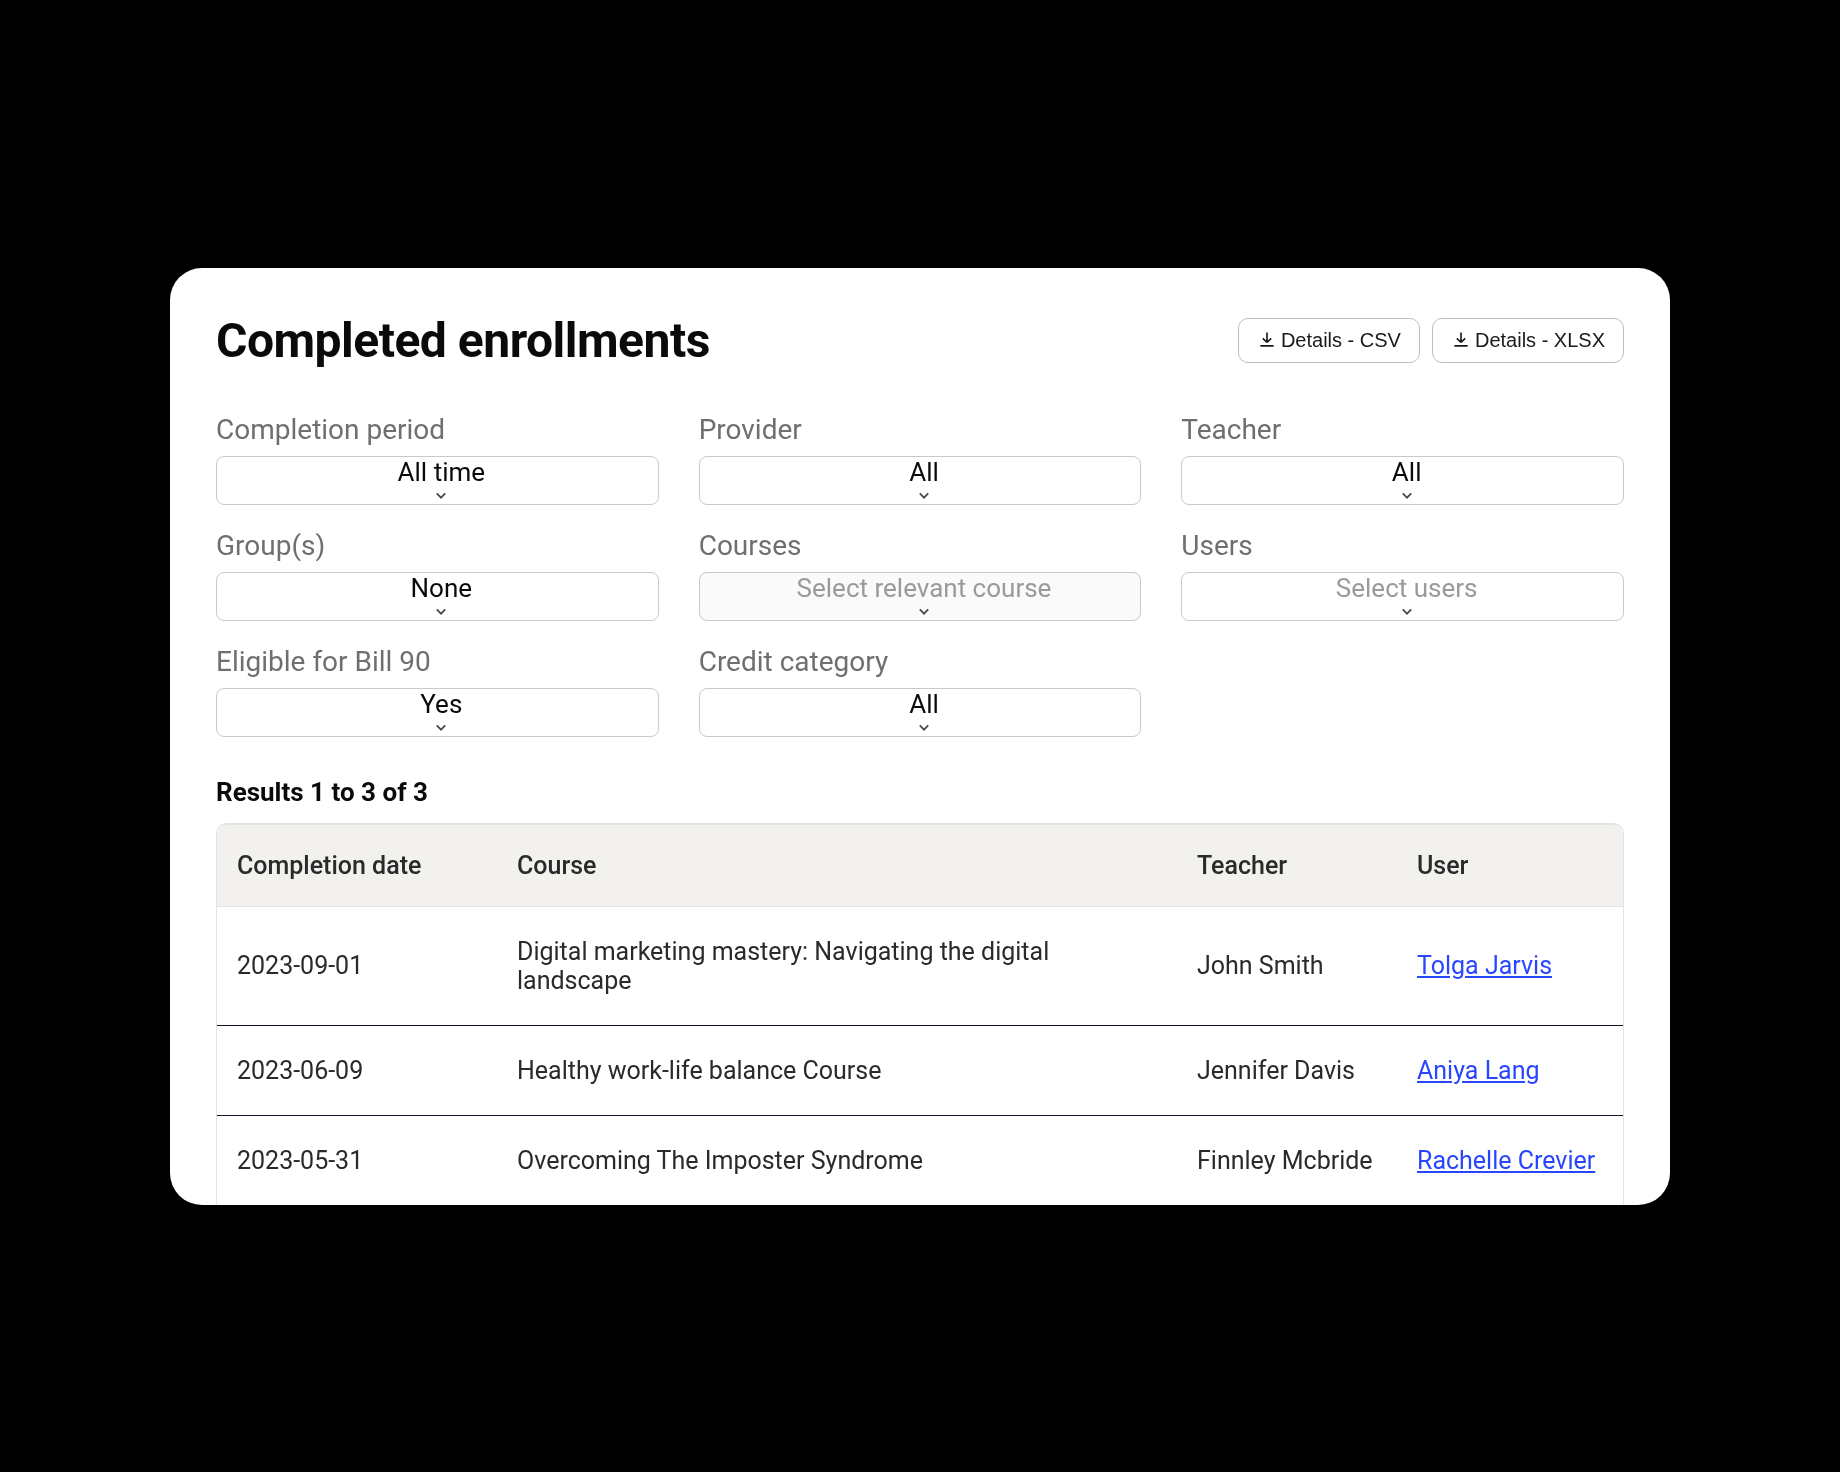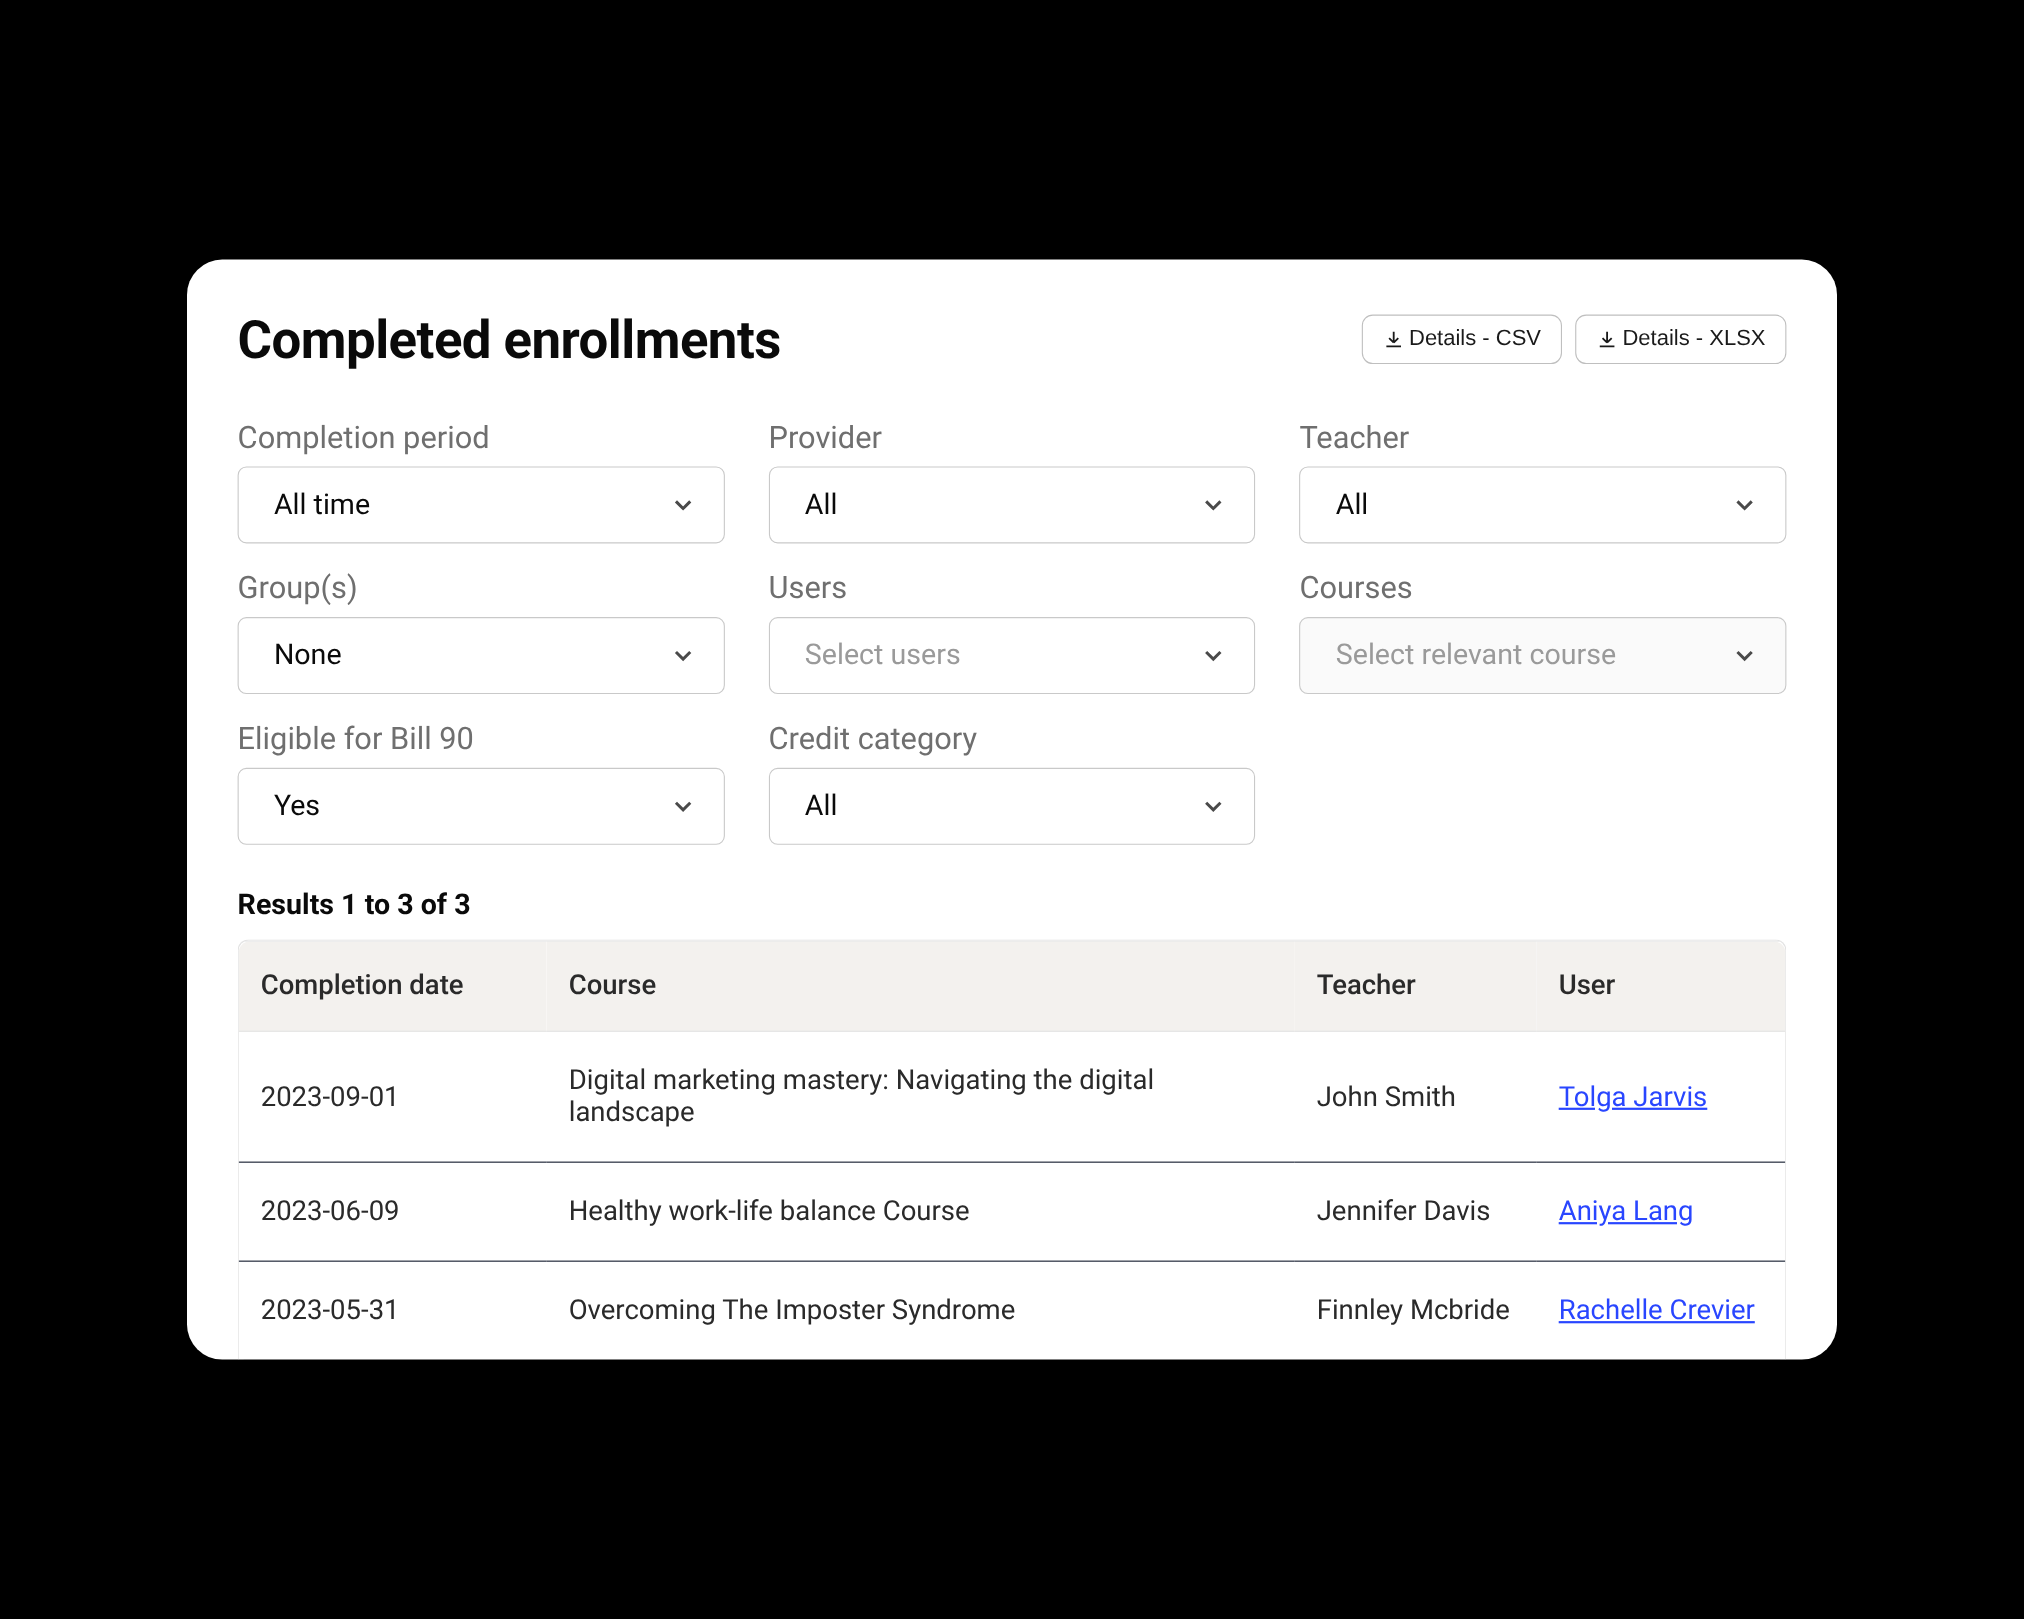--- a/index.html
+++ b/index.html
@@ -59,27 +59,28 @@
   }
   .filter-group { display: flex; flex-direction: column; gap: 10px; }
   .filter-label {
     font-size: 28px;
     color: #6f6f6f;
     font-weight: 400;
   }
   .select {
     border: 1.5px solid #c9c9c9;
     border-radius: 8px;
-    height: 70px;
+    height: 49px;
     display: flex;
     align-items: center;
     justify-content: space-between;
     padding: 0 24px 0 32px;
     background: #fff;
     cursor: pointer;
+    flex-direction: column;
   }
   .select.placeholder-mode .select-text { color: #9a9a9a; }
   .select.disabled-look {
     background: #fafafa;
   }
   .select.disabled-look .select-text { color: #9a9a9a; }
   .select-text {
     font-size: 26px;
     color: #0a0a0a;
   }
@@ -196,33 +197,33 @@
       <div class="filter-label">Group(s)</div>
       <div class="select">
         <span class="select-text">None</span>
         <svg class="chevron" viewBox="0 0 24 24">
             <polyline points="6 9 12 15 18 9"></polyline>
           </svg>
       </div>
     </div>
 
     <div class="filter-group">
+      <div class="filter-label">Courses</div>
+      <div class="select disabled-look">
+        <span class="select-text">Select relevant course</span>
+        <svg class="chevron" viewBox="0 0 24 24">
+            <polyline points="6 9 12 15 18 9"></polyline>
+          </svg>
+      </div>
+    </div>
+
+    <div class="filter-group">
       <div class="filter-label">Users</div>
       <div class="select placeholder-mode">
         <span class="select-text">Select users</span>
-        <svg class="chevron" viewBox="0 0 24 24">
-            <polyline points="6 9 12 15 18 9"></polyline>
-          </svg>
-      </div>
-    </div>
-
-    <div class="filter-group">
-      <div class="filter-label">Courses</div>
-      <div class="select disabled-look">
-        <span class="select-text">Select relevant course</span>
         <svg class="chevron" viewBox="0 0 24 24">
             <polyline points="6 9 12 15 18 9"></polyline>
           </svg>
       </div>
     </div>
 
     <div class="filter-group">
       <div class="filter-label">Eligible for Bill 90</div>
       <div class="select">
         <span class="select-text">Yes</span>

